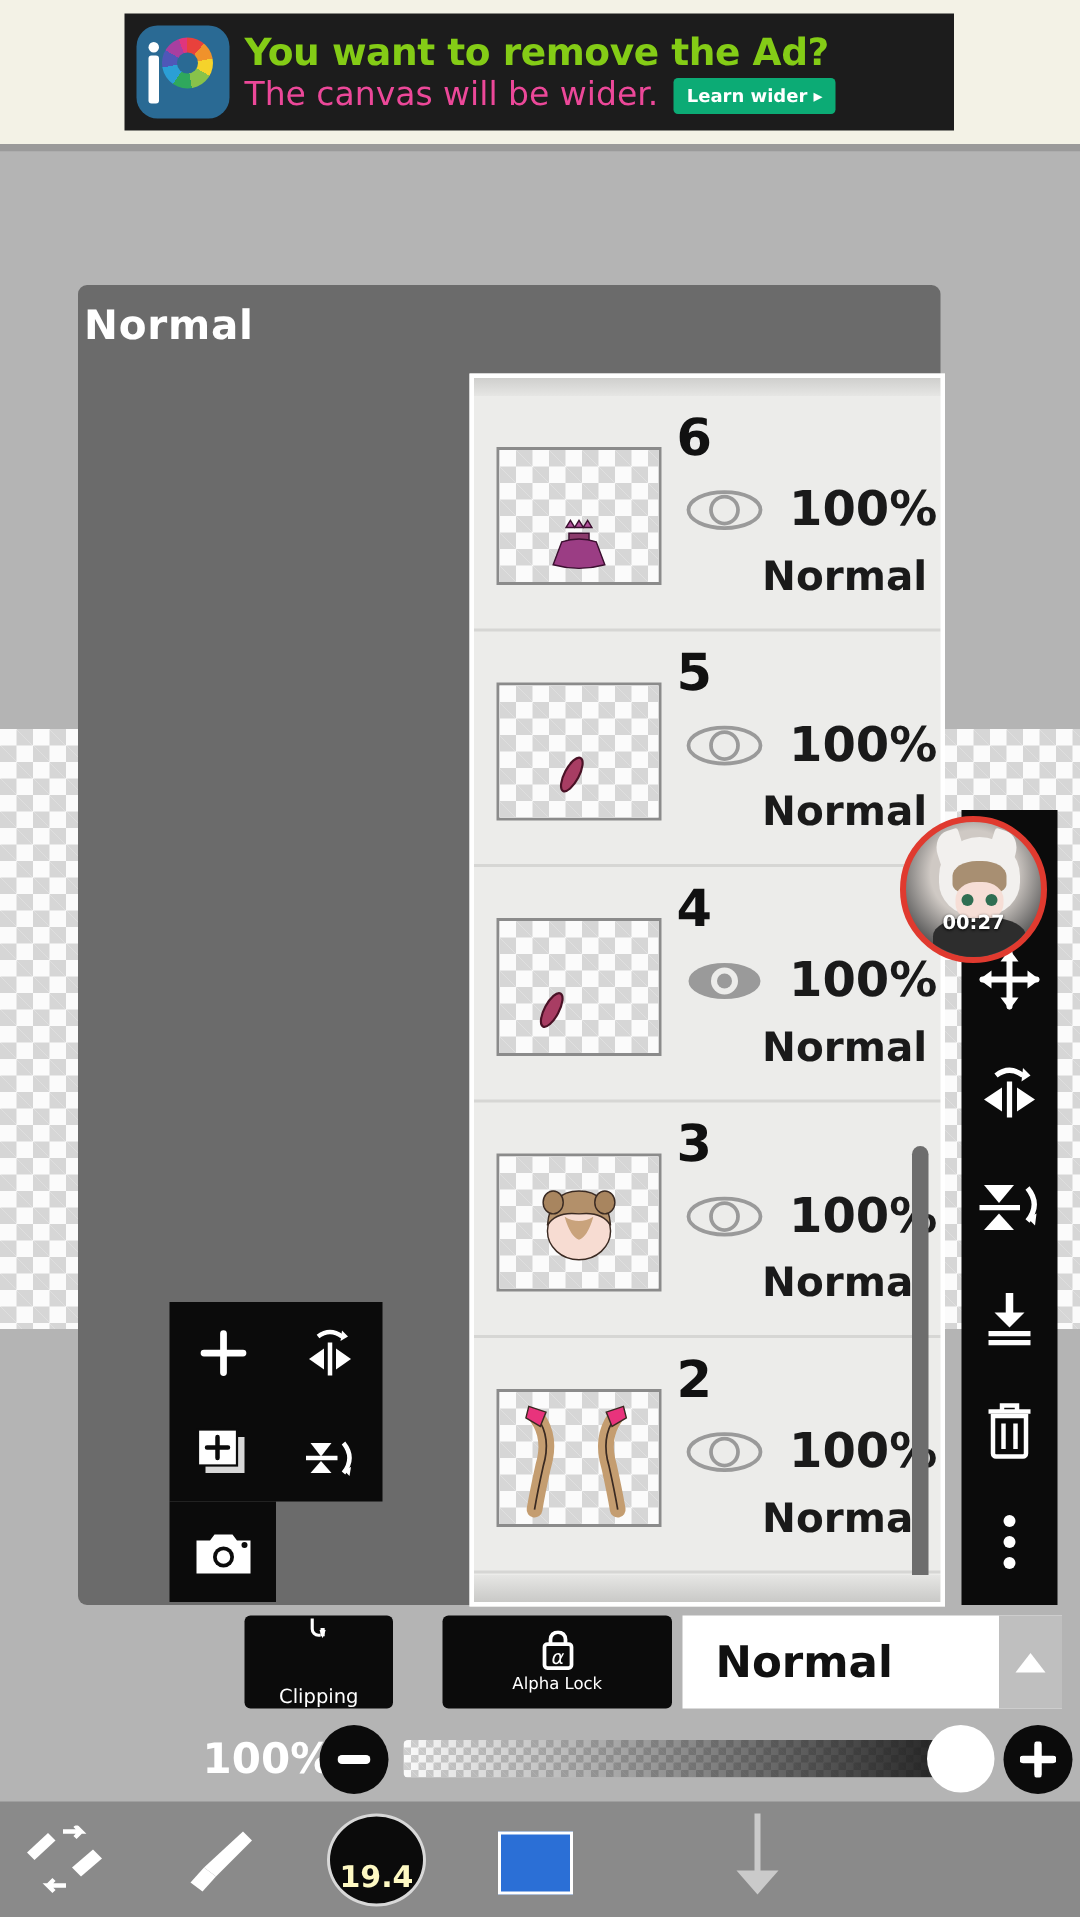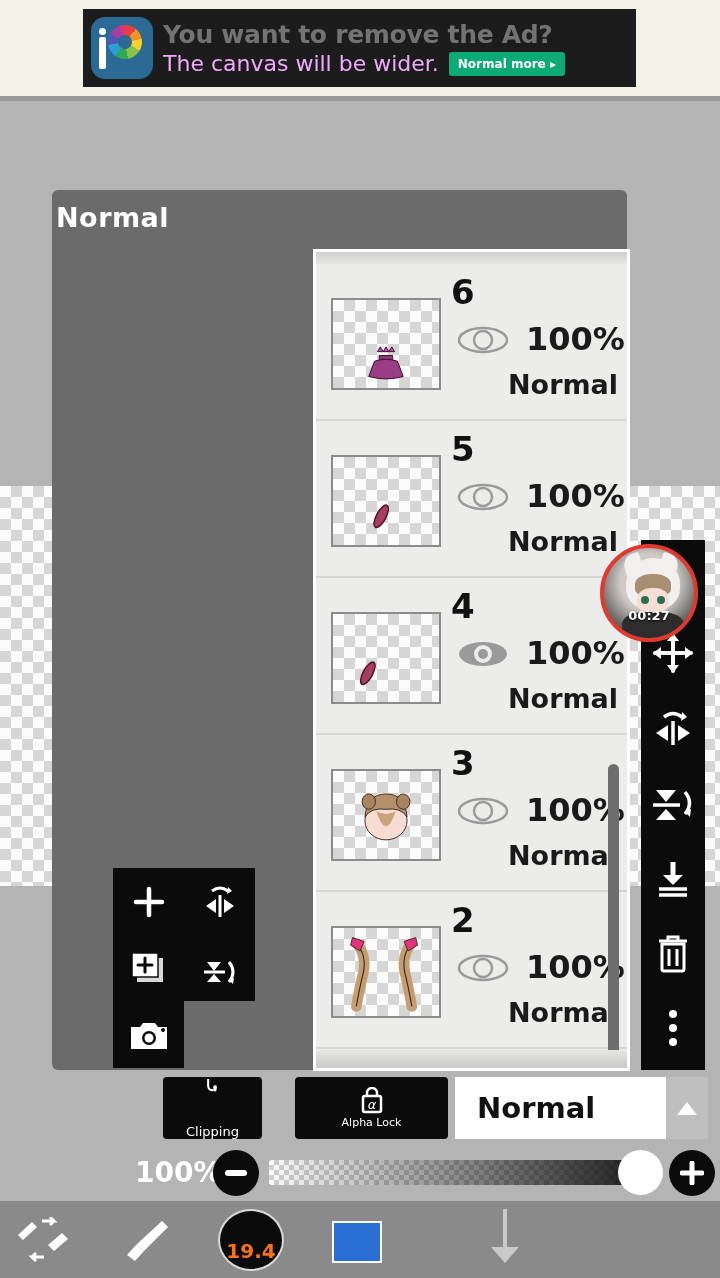--- a/index.html
+++ b/index.html
@@ -31,23 +31,23 @@
     content:"";position:absolute;left:10px;top:10px;width:14px;height:14px;
     border-radius:50%;background:#2a6a94;
   }
   #ad-logo .bar{
     position:absolute;left:8px;top:20px;width:7px;height:32px;background:#fff;border-radius:2px;
   }
   #ad-logo .dot{
     position:absolute;left:8px;top:11px;width:7px;height:7px;border-radius:50%;background:#fff;
   }
   #ad-text{margin-left:10px;flex:1;}
-  #ad-line1{color:#737373;font-weight:bold;font-size:25px;line-height:30px;letter-spacing:-.3px;}
+  #ad-line1{color:#84cc16;font-weight:bold;font-size:25px;line-height:30px;letter-spacing:-.3px;}
   #ad-line2-row{display:flex;align-items:center;gap:10px;margin-top:1px;}
-  #ad-line2{color:#f0abfc;font-size:22px;line-height:26px;}
+  #ad-line2{color:#ec4899;font-size:22px;line-height:26px;}
   #ad-cta{
     background:#0cab75;color:#fff;font-size:12px;font-weight:bold;
     padding:5px 9px;border-radius:3px;white-space:nowrap;
   }
   #ad-sep{position:absolute;left:0;top:96px;width:720px;height:5px;background:#9a9a9a;}
 
   
   #canvas-area{
     position:absolute;left:0;top:101px;width:720px;height:1100px;
     background:#b4b4b4;
@@ -213,21 +213,21 @@
   #bottom-bar{
     position:absolute;left:0;top:1201px;width:720px;height:77px;background:#8a8a8a;
   }
   #bb-swap{position:absolute;left:12px;top:16px;width:62px;height:46px;}
   #bb-brush{position:absolute;left:122px;top:14px;width:50px;height:50px;}
   #bb-size{
     position:absolute;left:218px;top:1209px;width:66px;height:62px;border-radius:50%;
     background:#0b0b0b;border:2px solid #d8d8d8;box-sizing:border-box;
     display:flex;align-items:flex-end;justify-content:center;
   }
-  #bb-size span{color:#f97316;font-size:20px;font-weight:bold;padding-bottom:6px;}
+  #bb-size span{color:#fef9c3;font-size:20px;font-weight:bold;padding-bottom:6px;}
   #bb-color{
     position:absolute;left:332px;top:1221px;width:50px;height:42px;background:#2b6fd6;
     border:2px solid #fff;box-sizing:border-box;
   }
   #wm-arrow{
     position:absolute;left:480px;top:1205px;width:50px;height:64px;opacity:.55;
   }
   svg{display:block;}
 </style>
 </head>
@@ -237,21 +237,21 @@
   <div id="ad-banner">
     <div id="ad-logo">
       <div class="ring"></div>
         <div class="bar"></div>
         <div class="dot"></div>
     </div>
     <div id="ad-text">
       <div id="ad-line1">You want to remove the Ad?</div>
       <div id="ad-line2-row">
         <div id="ad-line2">The canvas will be wider.</div>
-        <div id="ad-cta">Normal more ▸</div>
+        <div id="ad-cta">Learn wider ▸</div>
       </div>
     </div>
   </div>
 </div>
 <div id="ad-sep"></div>
 
 <div id="canvas-area">
   <div id="canvas-checker" class="checker"></div>
   <div id="canvas-dim"></div>
   <div id="canvas-dim-lower"></div>

